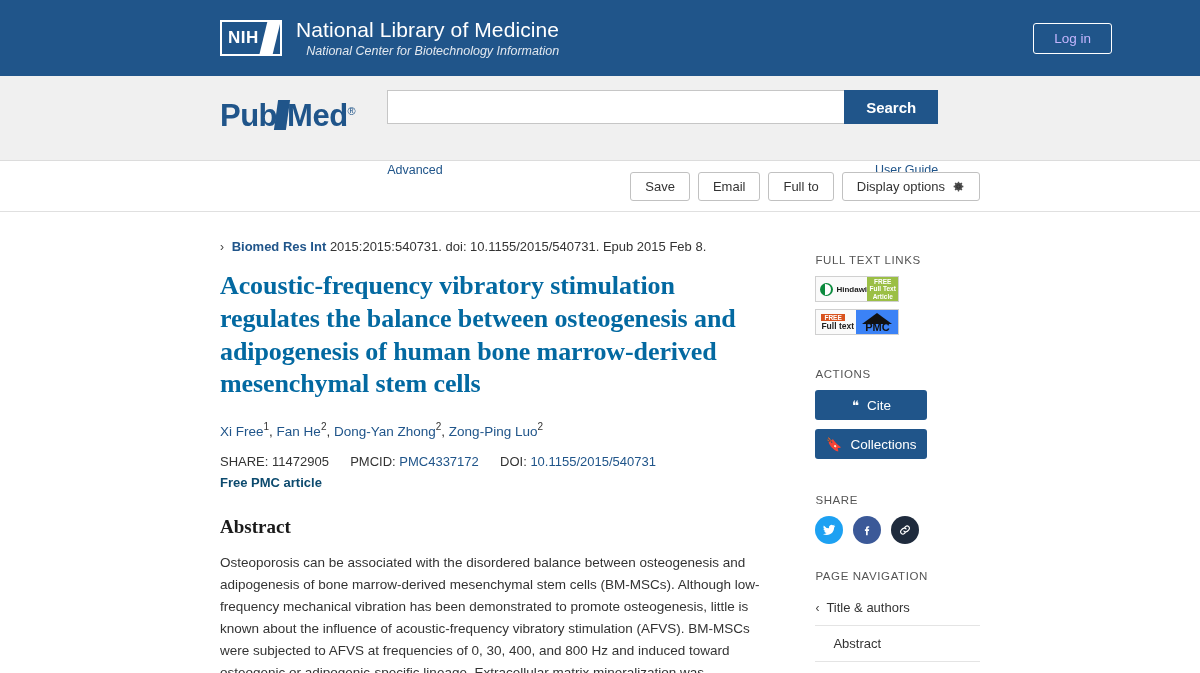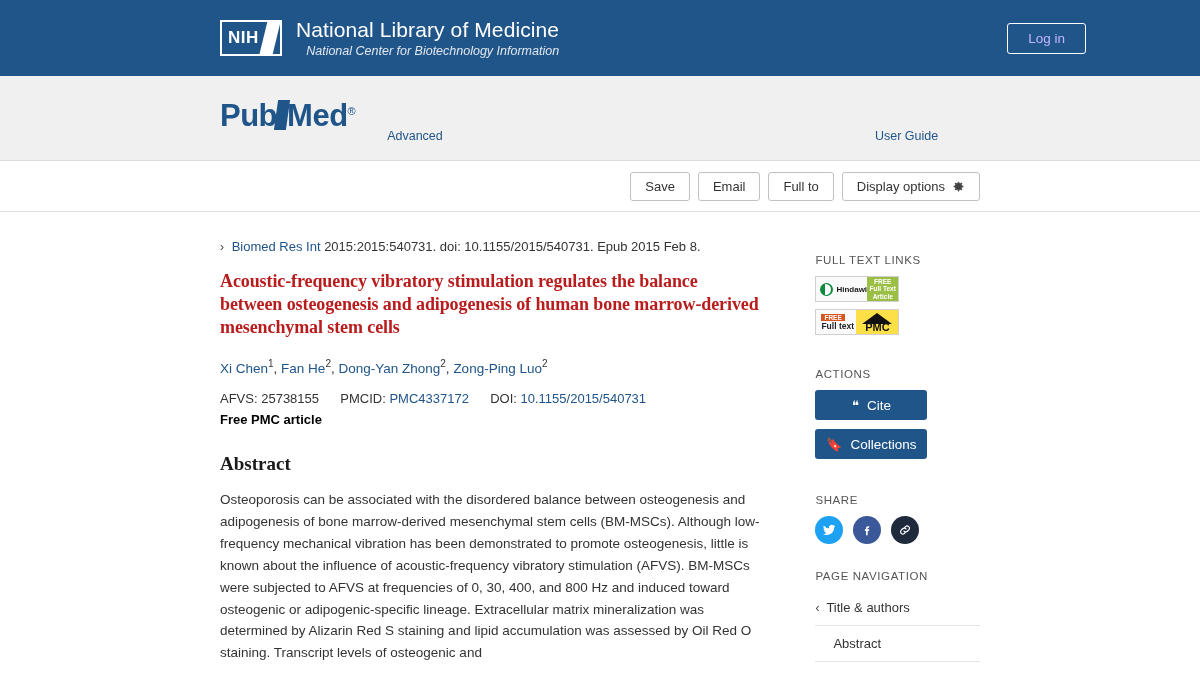--- a/index.html
+++ b/index.html
@@ -11,21 +11,21 @@
     font-family: "Liberation Sans", sans-serif;
     color: #212121;
   }
 
   
   .nih-header {
     background: #20558a;
     height: 76px;
     display: flex;
     align-items: center;
-    padding: 0 114px 0 220px;
+    padding: 0 88px 0 220px;
     justify-content: space-between;
   }
   .nih-brand { display: flex; align-items: center; gap: 14px; }
   .nih-logo {
     width: 62px; height: 36px;
     border: 2px solid #ffffff;
     display: flex; align-items: center; justify-content: flex-start;
     position: relative;
     background: #20558a;
   }
@@ -179,29 +179,29 @@
     font-size: 13px;
     color: #333;
     margin-bottom: 14px;
     line-height: 1.4;
   }
   .citation-line .chev {
     color: #444;
     font-size: 12px;
     margin-right: 4px;
   }
-  .journal-link { color: #20558a; text-decoration: none; cursor: pointer; }
+  .journal-link { color: #20558a; text-decoration: none; cursor: pointer; font-weight: bold; }
 
   h1.article-title {
     font-family: "Liberation Serif", serif;
-    font-size: 18px;
+    font-size: 26px;
     line-height: 1.26;
     font-weight: bold;
     margin: 0 0 18px 0;
-    color: #b91c1c;
+    color: #0369a1;
     letter-spacing: -.1px;
   }
 
   .authors {
     font-size: 13.5px;
     line-height: 1.6;
     margin-bottom: 12px;
     color: #333;
   }
   .authors a { color: #20558a; text-decoration: none; cursor: pointer; }
@@ -221,21 +221,21 @@
 
   .ids-row {
     font-size: 13px;
     color: #333;
     margin-bottom: 6px;
   }
   .ids-row a { color: #20558a; text-decoration: none; cursor: pointer; }
   .ids-row .sep { display: inline-block; width: 14px; }
 
   .free-pmc {
-    color: #000000;
+    color: #0c4a6e;
     font-size: 13px;
     font-weight: bold;
     margin-bottom: 26px;
   }
 
   h2.abstract-h {
     font-family: "Liberation Serif", serif;
     font-size: 19px;
     font-weight: bold;
     margin: 0 0 14px 0;
@@ -314,21 +314,21 @@
   .free-tag {
     background: #d9531e;
     color: #fff;
     font-size: 6.5px;
     padding: 0 3px;
     font-weight: bold;
   }
   .fulltext-tag { font-size: 8.5px; color: #222; font-weight: bold; }
   .pmc-logo {
     width: 42px;
-    background: #fde047;
+    background: #3b82f6;
     display: flex; align-items: flex-end; justify-content: center;
     font-size: 11px; font-weight: bold; color: #111;
     position: relative;
     padding-bottom: 1px;
   }
   .pmc-logo::before {
     content: "";
     position: absolute;
     top: 3px; left: 6px;
     width: 0; height: 0;
@@ -405,20 +405,24 @@
   </div>
   <button class="login-btn">Log in</button>
 </div>
 
 <div class="pm-bar">
   <div class="pm-bar-inner">
     <div class="pm-logo">
       <span>Pub<span class="stem"></span>Med</span><span class="reg">®</span>
     </div>
     <div class="search-wrap">
+      <div class="search-row">
+        <input class="search-input" type="text" value="" placeholder="" style="">
+        <button class="search-btn">Search</button>
+      </div>
       <div class="search-links">
         <a>Advanced</a>
         <a>User Guide</a>
       </div>
     </div>
   </div>
 </div>
 
 <div class="toolbar">
   <button class="tb-btn">Save</button>
@@ -441,30 +445,30 @@
 
     <div class="citation-line">
       <span class="chev">›</span>
       <a class="journal-link">Biomed Res Int</a>
       <span>2015:2015:540731. doi: 10.1155/2015/540731. Epub 2015 Feb 8.</span>
     </div>
 
     <h1 class="article-title">Acoustic-frequency vibratory stimulation regulates the balance between osteogenesis and adipogenesis of human bone marrow-derived mesenchymal stem cells</h1>
 
     <div class="authors">
-      <a>Xi Chen</a><sup>1</sup>,
+      <a>Xi Free</a><sup>1</sup>,
       <a>Fan He</a><sup>2</sup>,
       <a>Dong-Yan Zhong</a><sup>2</sup>,
       <a>Zong-Ping Luo</a><sup>2</sup>
     </div>
 
 
     <div class="ids-row">
-      <span>AFVS:</span>
-      <span>25738155</span>
+      <span>SHARE:</span>
+      <span>11472905</span>
       <span class="sep"></span>
       <span>PMCID:</span>
       <a>PMC4337172</a>
       <span class="sep"></span>
       <span>DOI:</span>
       <a>10.1155/2015/540731</a>
     </div>
 
     <div class="free-pmc">Free PMC article</div>
 

